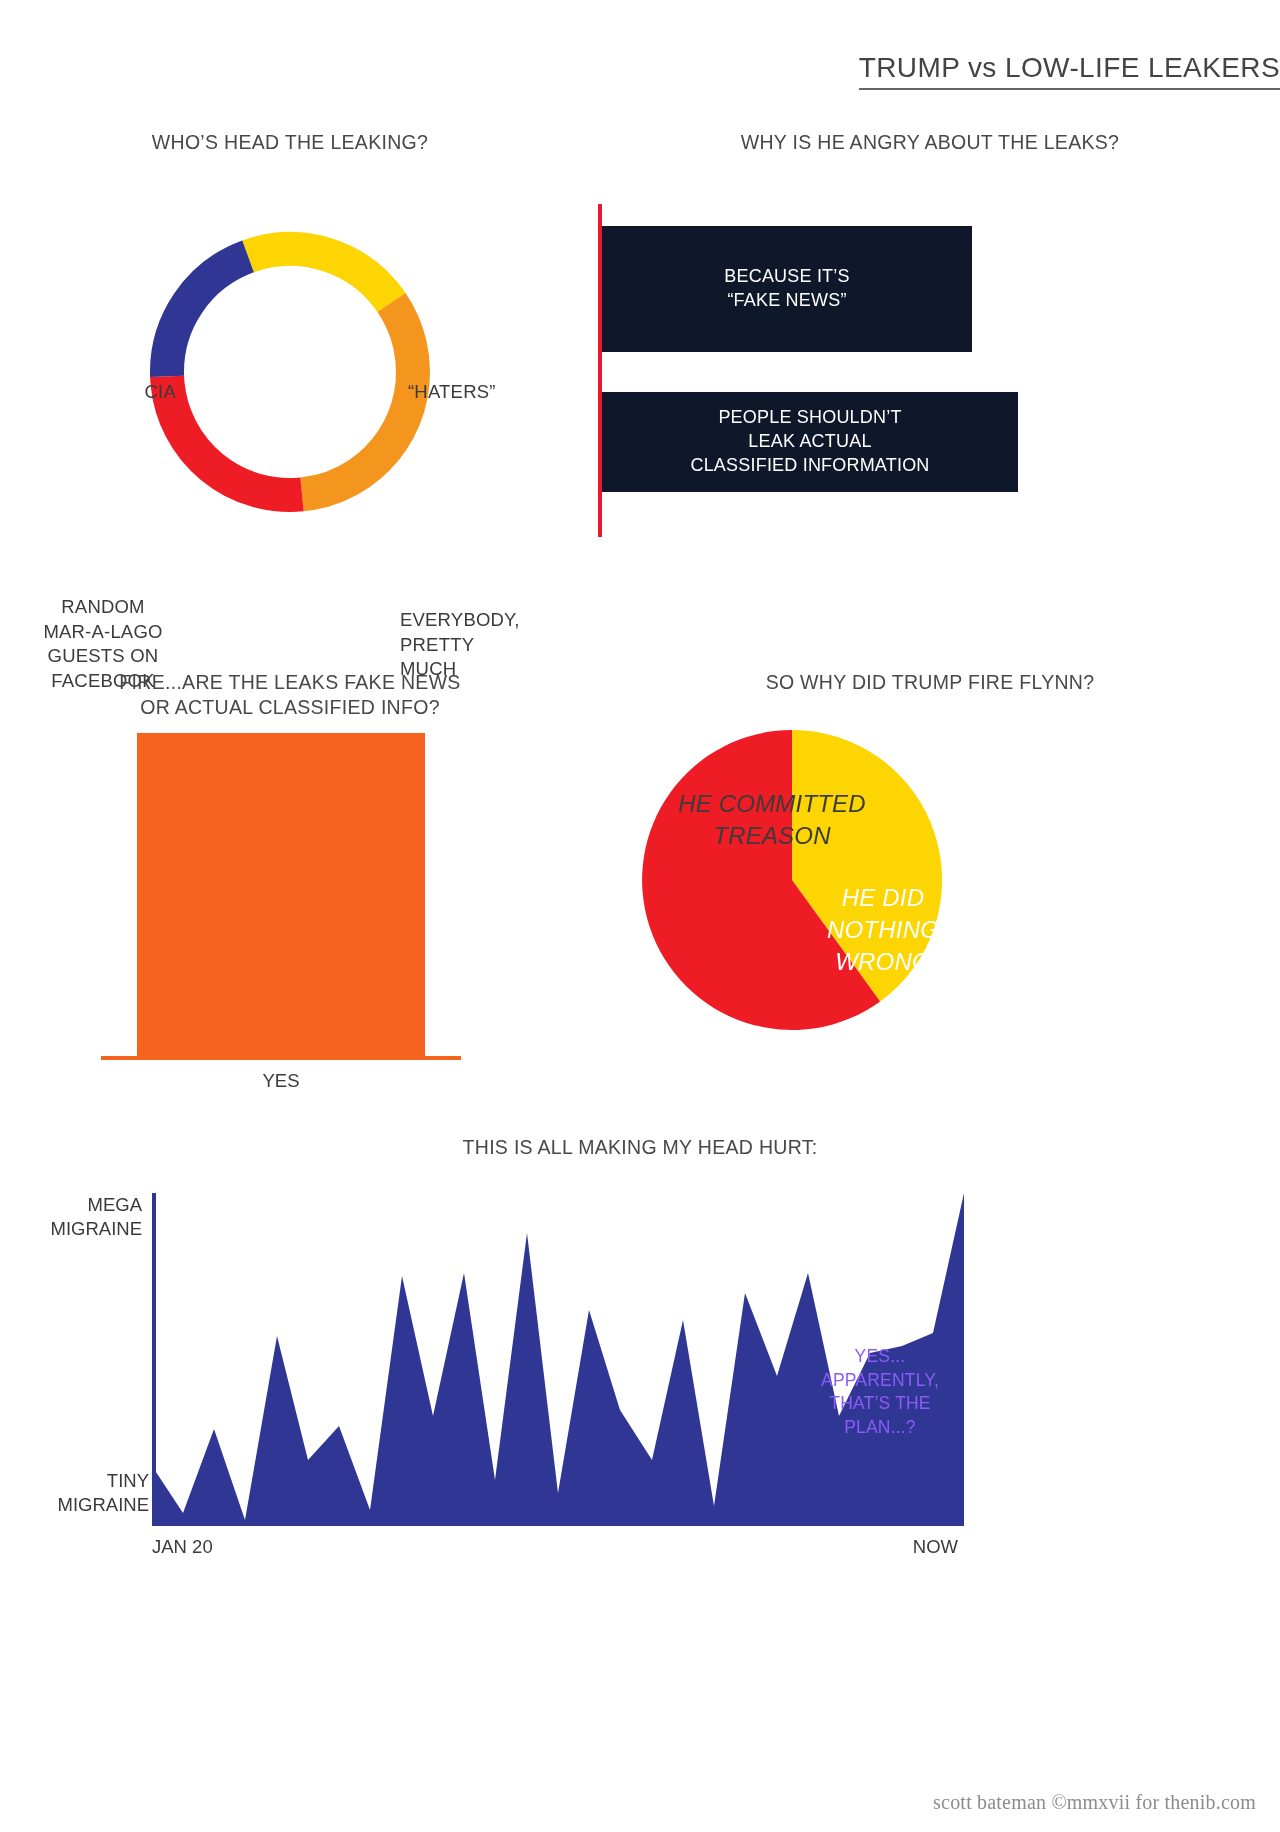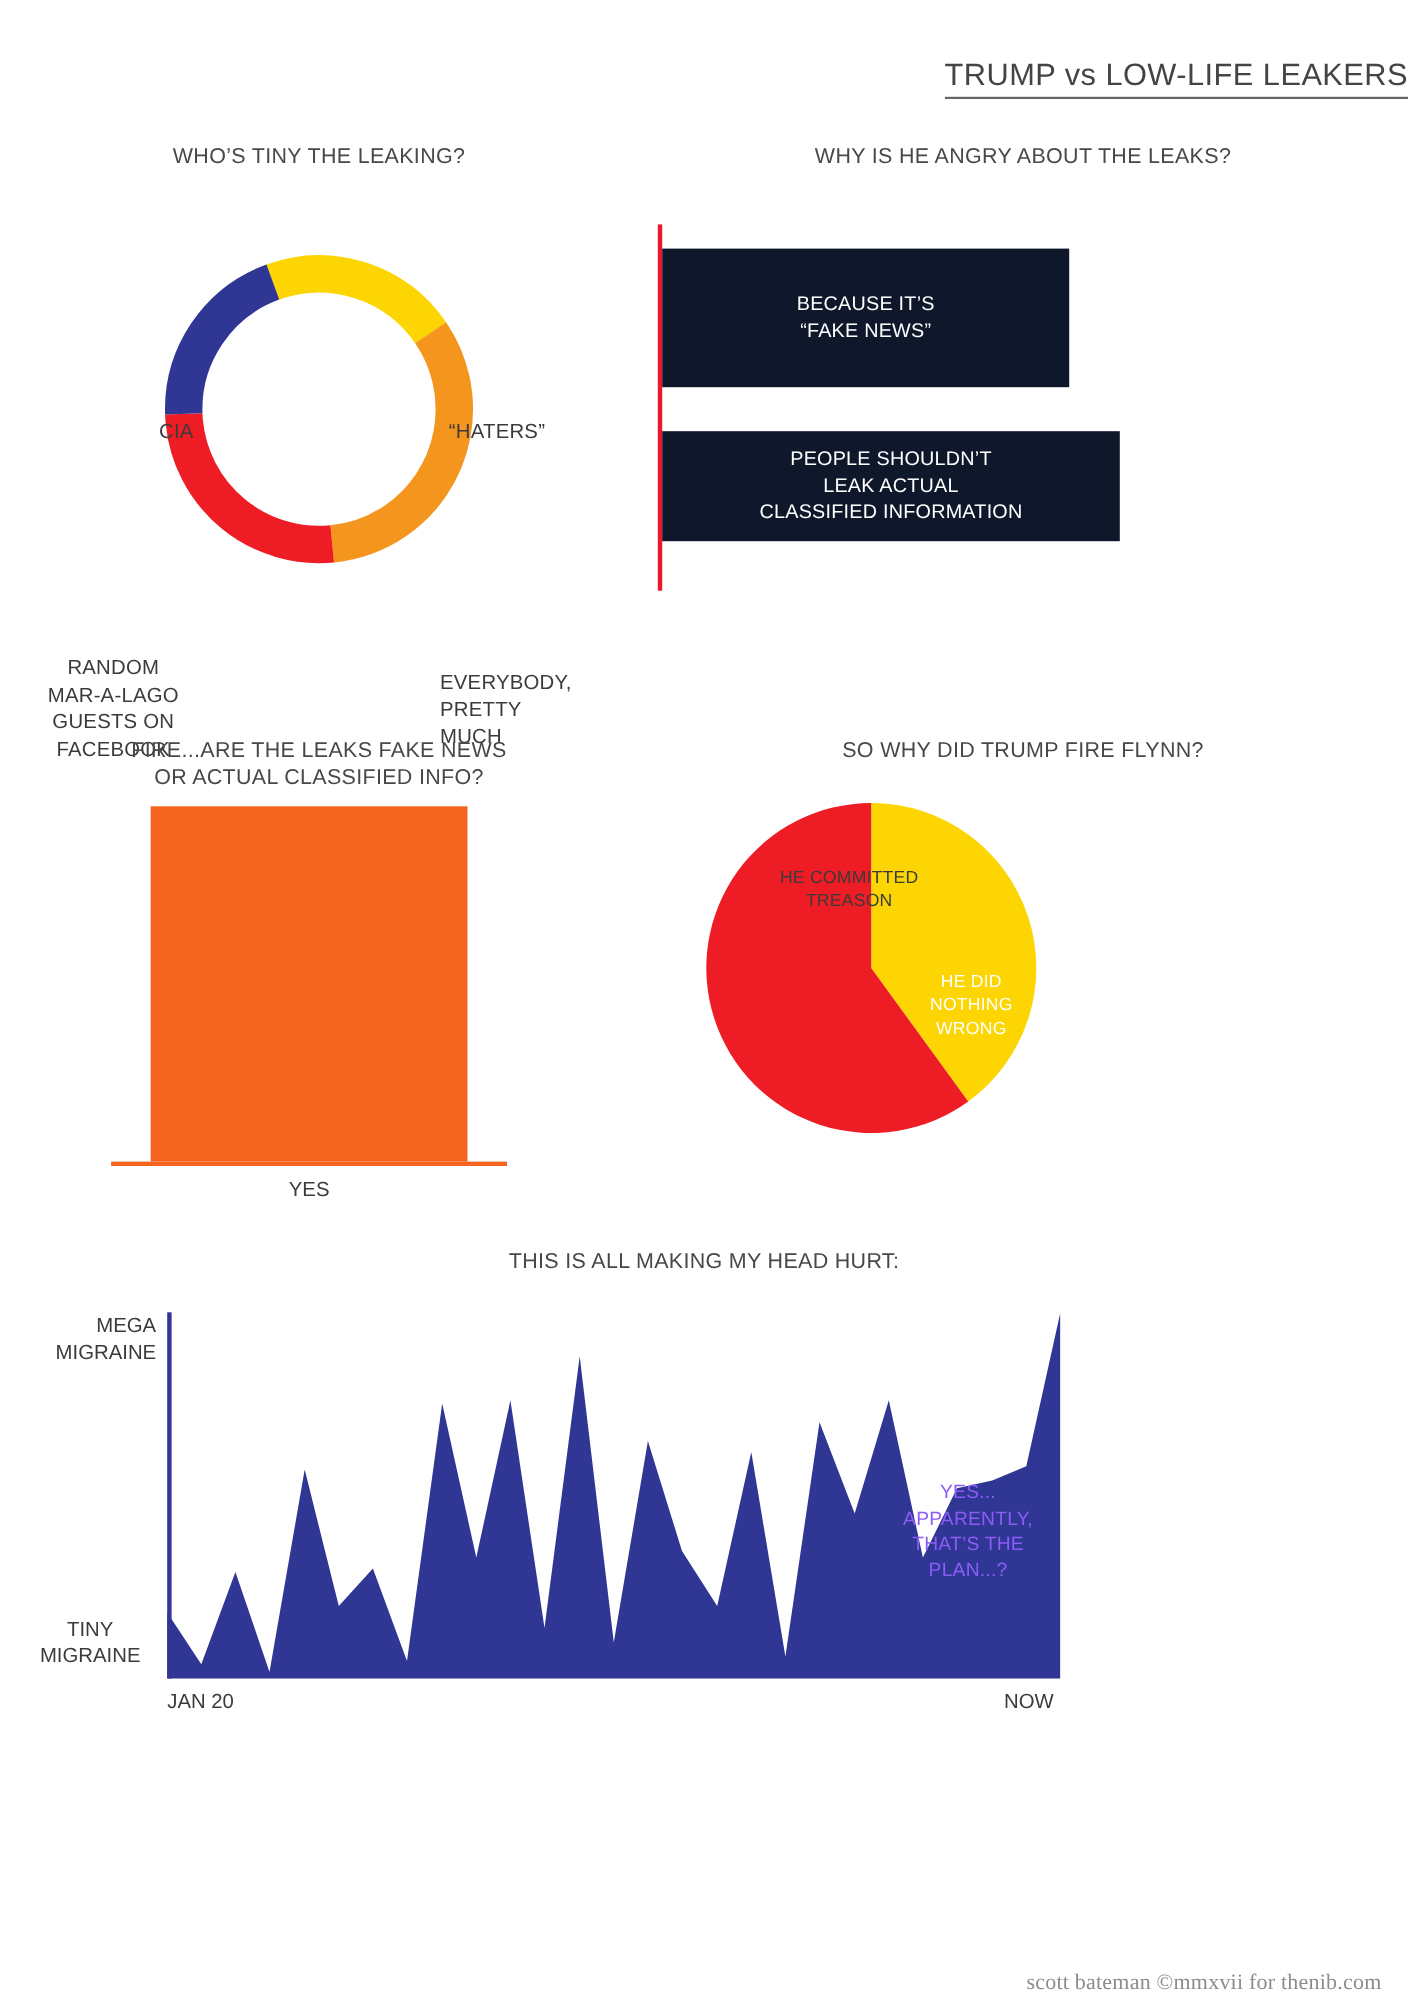--- a/index.html
+++ b/index.html
@@ -80,40 +80,40 @@
   #col-xlabel {
     position: absolute; left: 137px; top: 400px; width: 288px;
     text-align: center; font-size: 18.5px; color: #3b3b3b;
   }
 
   
   #panel-pie { position: absolute; left: 580px; top: 670px; width: 700px; height: 420px; }
   #pie-title { left: 0; top: 0; width: 700px; }
   #pie-svg { position: absolute; left: 60px; top: 58px; }
   .pie-label {
-    position: absolute; font-size: 16px; line-height: 1.33;
-    white-space: pre-line; text-align: center; letter-spacing: .2px;
+    position: absolute; font-size: 24px; line-height: 1.33;
+    white-space: pre-line; text-align: center; letter-spacing: .2px; font-style: italic;
   }
   #pie-label-treason { left: 92px; top: 118px; width: 200px; color: #3b3b3b; }
   #pie-label-nothing { left: 218px; top: 212px; width: 170px; color: #ffffff; }
 
   
   #panel-area { position: absolute; left: 0; top: 1135px; width: 1280px; height: 430px; }
   #area-title { left: 0; top: 0; width: 1280px; }
   #area-svg { position: absolute; left: 152px; top: 58px; }
   #area-yaxis {
     position: absolute; left: 152px; top: 58px;
     width: 4px; height: 333px; background: #303694;
   }
   .axis-label {
     position: absolute; font-size: 18.5px; line-height: 1.3;
     color: #3b3b3b; white-space: pre-line;
   }
   #label-mega { left: 30px; top: 58px;  width: 112px; text-align: right; }
-  #label-tiny { left: 26px; top: 334px; width: 112px; text-align: center; }
+  #label-tiny { left: 37px; top: 334px; width: 112px; text-align: right; }
   #label-jan  { left: 152px; top: 400px; width: 130px; text-align: left; }
   #label-now  { left: 838px; top: 400px; width: 120px; text-align: right; }
   #area-annotation {
     position: absolute; left: 796px; top: 210px; width: 168px;
     text-align: center; color: #8b5cf6; font-size: 17.5px;
     line-height: 1.35; white-space: pre-line; letter-spacing: .2px;
   }
 
   
   #footer {
@@ -125,21 +125,21 @@
 </head>
 <body>
 
 <div class="page">
 
   <div id="main-title">
     <span class="tx">TRUMP vs LOW-LIFE LEAKERS</span>
   </div>
 
   <div id="panel-donut">
-    <div class="panel-title" id="donut-title">WHO’S TINY THE LEAKING?</div>
+    <div class="panel-title" id="donut-title">WHO’S HEAD THE LEAKING?</div>
 
     <svg id="donut-svg" width="344" height="344" viewBox="0 0 344 344">
 
       <g transform="translate(172,172)">
 
         <circle r="123" fill="none" stroke="#fcd503" stroke-width="34" stroke-dasharray="162.3 610.5" transform="rotate(-110)"></circle>
 
         <circle r="123" fill="none" stroke="#f4951e" stroke-width="34" stroke-dasharray="255.0 517.8" transform="rotate(-34.4)"></circle>
 
         <circle r="123" fill="none" stroke="#ee1c25" stroke-width="34" stroke-dasharray="200.9 571.9" transform="rotate(84.4)"></circle>

